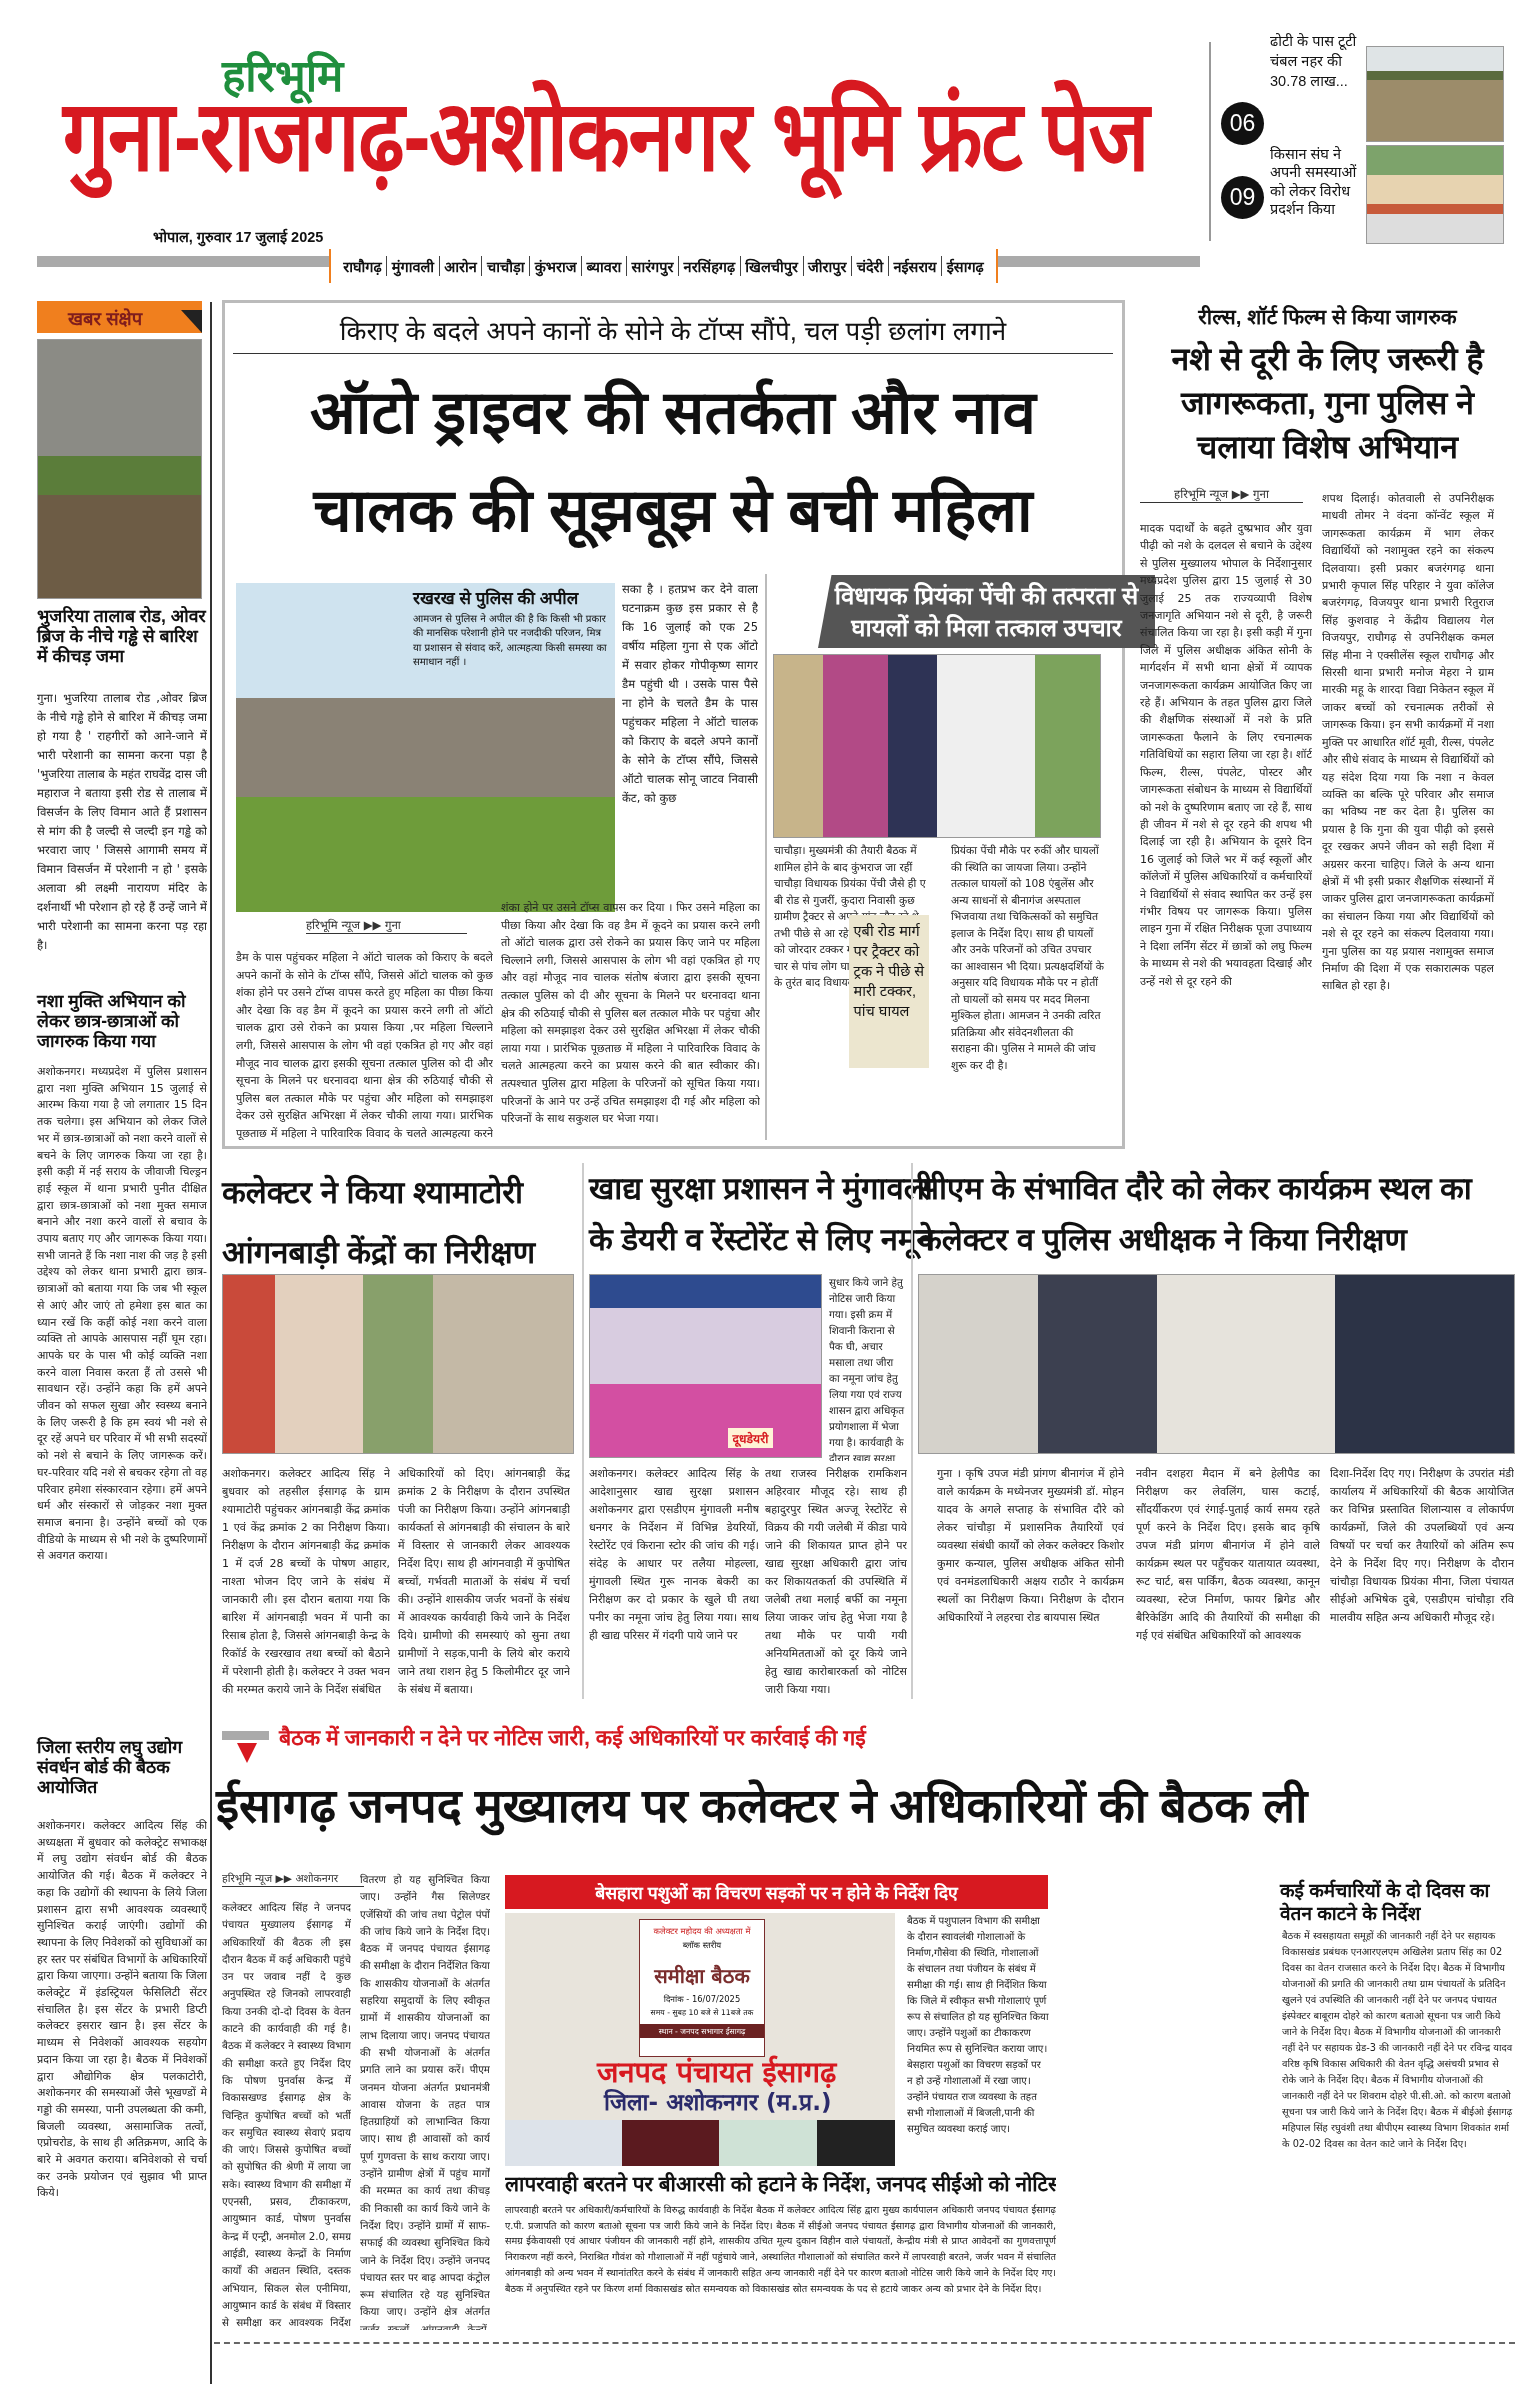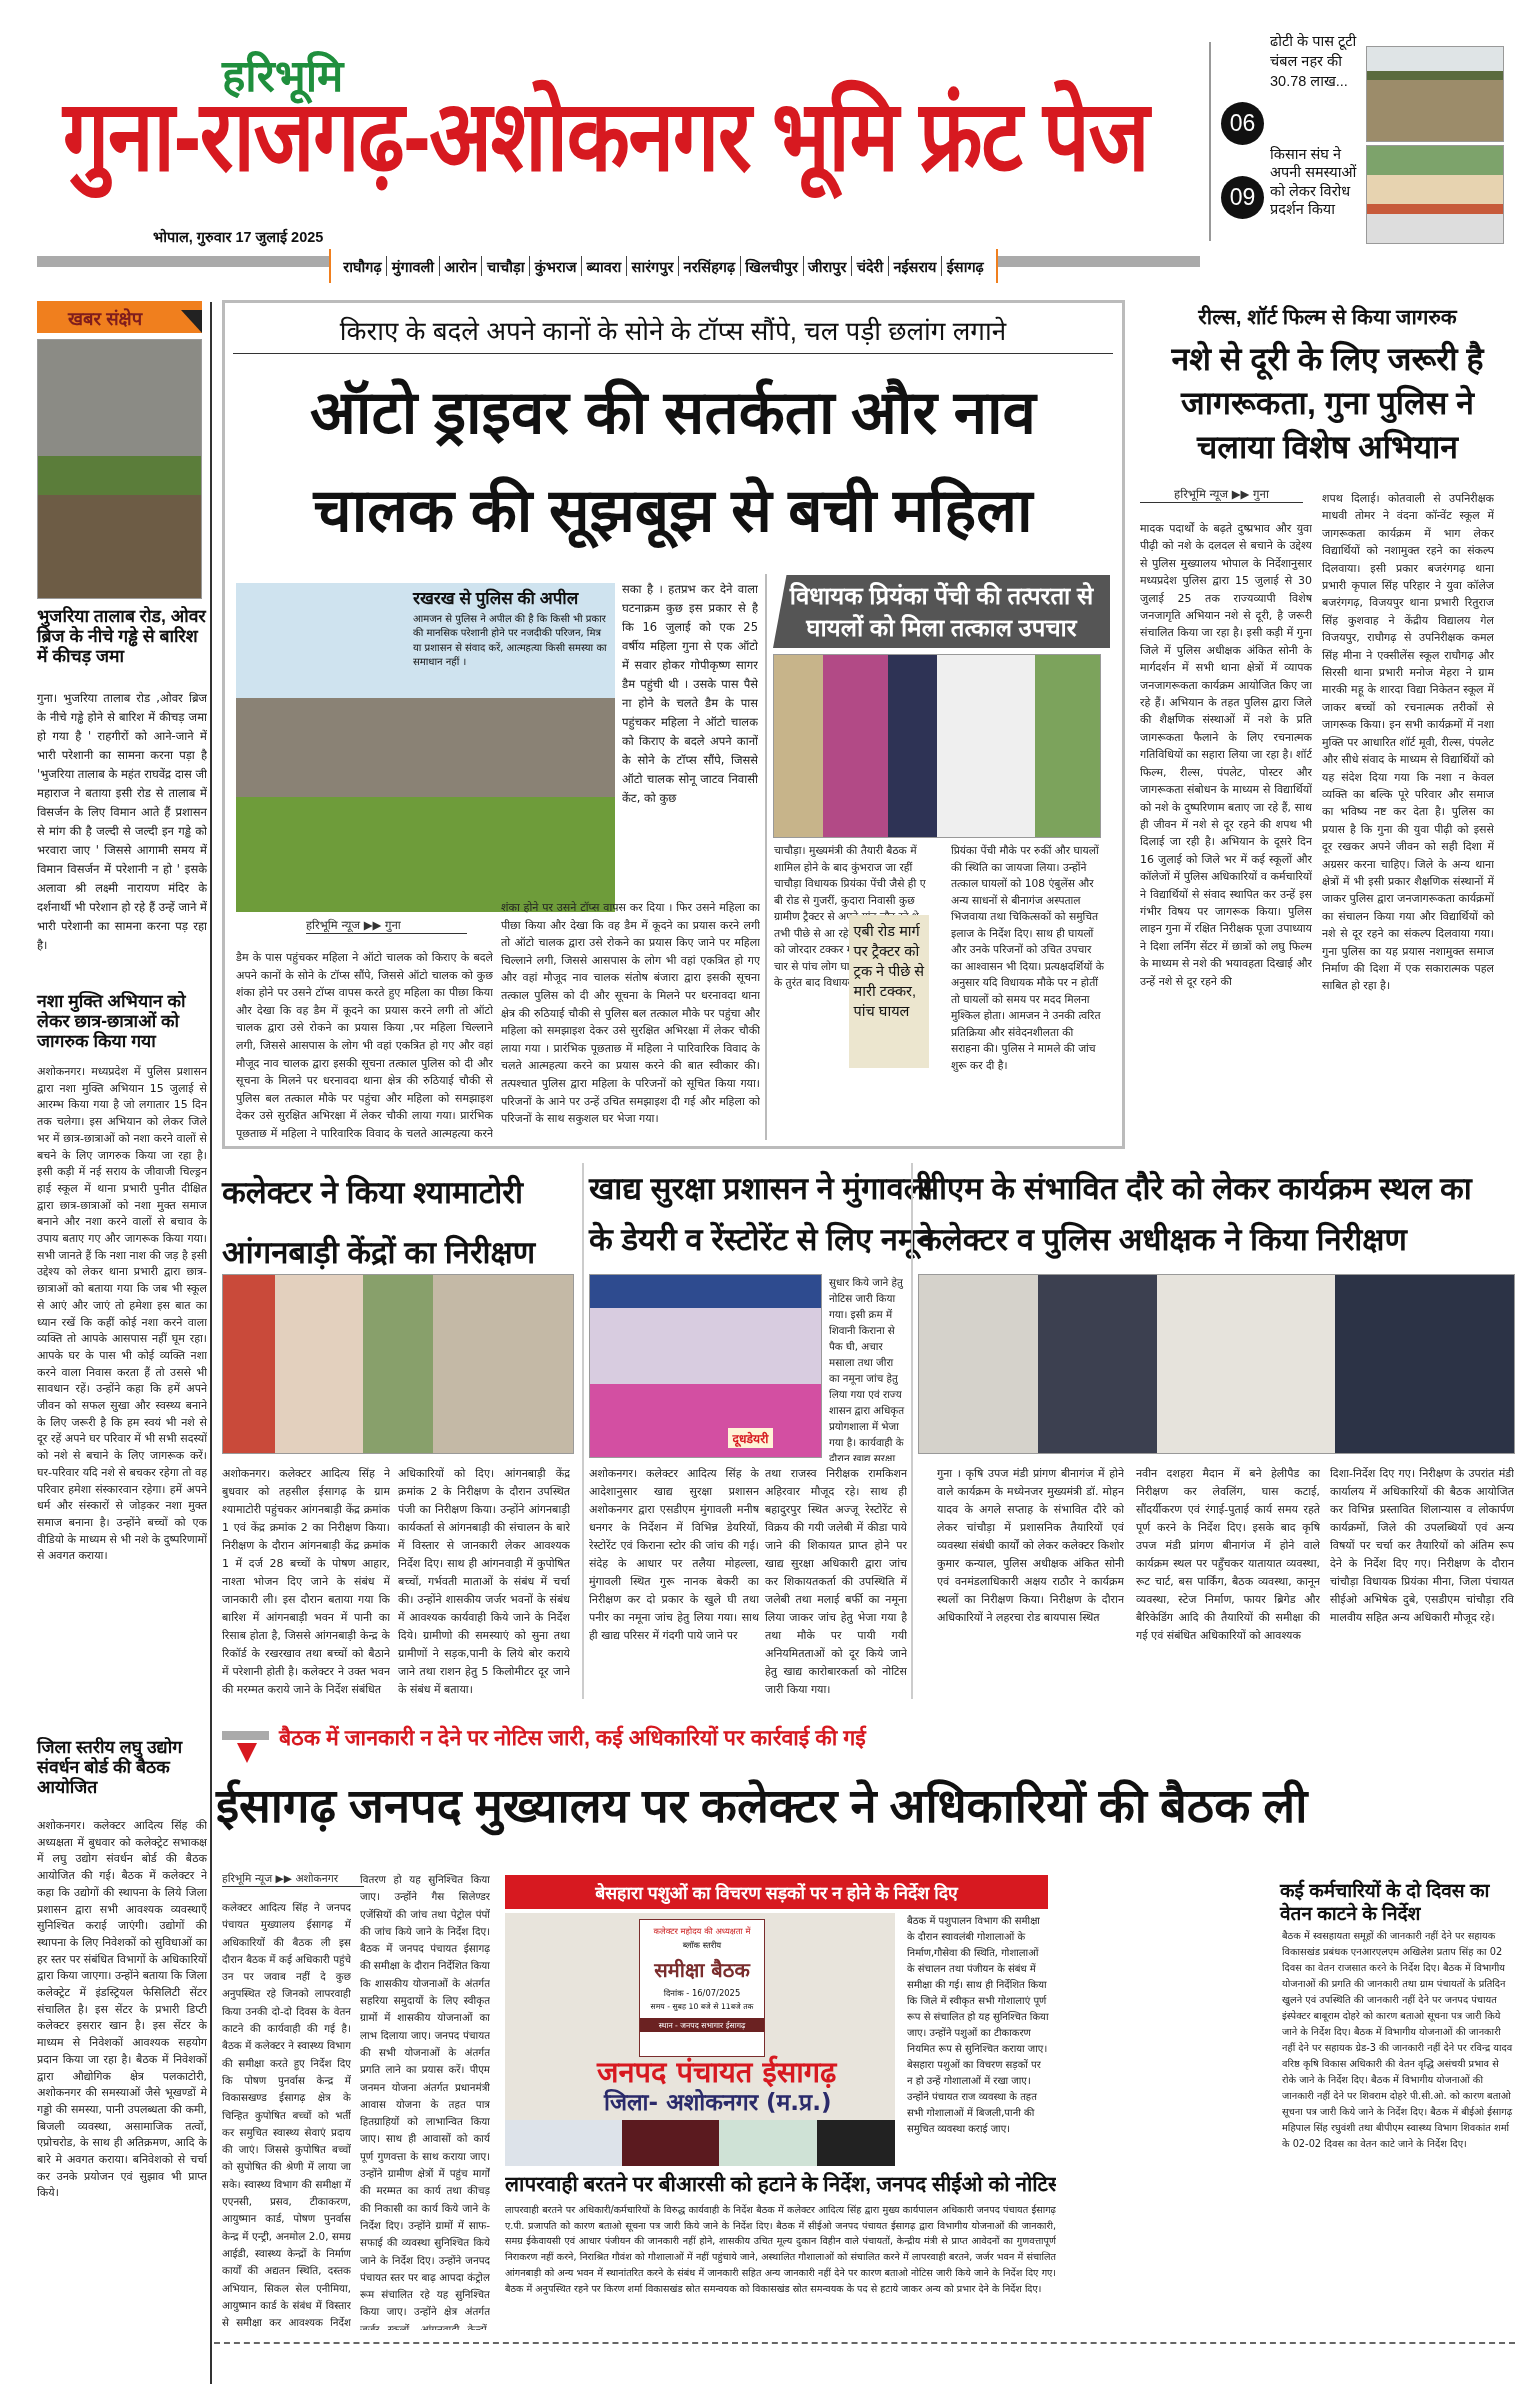--- a/index.html
+++ b/index.html
@@ -72,21 +72,21 @@
 <div class="abs" style="left:413px;top:589px;width:199px;">
   <div class="hl" style="font-size:17px;">रखरख से पुलिस की अपील</div>
   <div style="font-size:10px;line-height:14.5px;margin-top:3.1px;">आमजन से पुलिस ने अपील की है कि किसी भी प्रकार की मानसिक परेशानी होने पर नजदीकी परिजन, मित्र या प्रशासन से संवाद करें, आत्महत्या किसी समस्या का समाधान नहीं ।</div>
 </div>
 <div class="abs body-text" style="left:622px;top:580px;width:136px;height:314px;font-size:11.5px;line-height:19px;">सका है । हतप्रभ कर देने वाला घटनाक्रम कुछ इस प्रकार से है कि 16 जुलाई को एक 25 वर्षीय महिला गुना से एक ऑटो में सवार होकर गोपीकृष्ण सागर डैम पहुंची थी । उसके पास पैसे ना होने के चलते डैम के पास पहुंचकर महिला ने ऑटो चालक को किराए के बदले अपने कानों के सोने के टॉप्स सौंपे, जिससे ऑटो चालक सोनू जाटव निवासी केंट, को कुछ</div>
 <div class="abs credit" style="left:306px;top:917px;width:161px;">हरिभूमि न्यूज ▶▶ गुना</div>
 <div class="abs body-text" style="left:236px;top:949px;width:257px;height:191px;font-size:11px;line-height:17.6px;">डैम के पास पहुंचकर महिला ने ऑटो चालक को किराए के बदले अपने कानों के सोने के टॉप्स सौंपे, जिससे ऑटो चालक को कुछ शंका होने पर उसने टॉप्स वापस करते हुए महिला का पीछा किया और देखा कि वह डैम में कूदने का प्रयास करने लगी तो ऑटो चालक द्वारा उसे रोकने का प्रयास किया ,पर महिला चिल्लाने लगी, जिससे आसपास के लोग भी वहां एकत्रित हो गए और वहां मौजूद नाव चालक द्वारा इसकी सूचना तत्काल पुलिस को दी और सूचना के मिलने पर धरनावदा थाना क्षेत्र की रुठियाई चौकी से पुलिस बल तत्काल मौके पर पहुंचा और महिला को समझाइश देकर उसे सुरक्षित अभिरक्षा में लेकर चौकी लाया गया। प्रारंभिक पूछताछ में महिला ने पारिवारिक विवाद के चलते आत्महत्या करने का प्रयास करने की बात स्वीकार की।</div>
 <div class="abs body-text" style="left:501px;top:899px;width:259px;height:241px;font-size:11px;line-height:17.6px;">शंका होने पर उसने टॉप्स वापस कर दिया । फिर उसने महिला का पीछा किया और देखा कि वह डैम में कूदने का प्रयास करने लगी तो ऑटो चालक द्वारा उसे रोकने का प्रयास किए जाने पर महिला चिल्लाने लगी, जिससे आसपास के लोग भी वहां एकत्रित हो गए और वहां मौजूद नाव चालक संतोष बंजारा द्वारा इसकी सूचना तत्काल पुलिस को दी और सूचना के मिलने पर धरनावदा थाना क्षेत्र की रुठियाई चौकी से पुलिस बल तत्काल मौके पर पहुंचा और महिला को समझाइश देकर उसे सुरक्षित अभिरक्षा में लेकर चौकी लाया गया । प्रारंभिक पूछताछ में महिला ने पारिवारिक विवाद के चलते आत्महत्या करने का प्रयास करने की बात स्वीकार की। तत्पश्चात पुलिस द्वारा महिला के परिजनों को सूचित किया गया। परिजनों के आने पर उन्हें उचित समझाइश दी गई और महिला को परिजनों के साथ सकुशल घर भेजा गया।</div>
 <div class="vrule" style="left:765px;top:574px;height:566px;background:#bbb;"></div>
 
-<div class="abs" style="left:773px;top:575px;width:337px;height:73px;background:#555;color:#fff;clip-path:polygon(4% 0,100% 0,100% 100%,0 100%);display:flex;align-items:center;justify-content:center;text-align:center;padding:0 7.7px;">
+<div class="abs" style="left:818px;top:575px;width:337px;height:73px;background:#555;color:#fff;clip-path:polygon(4% 0,100% 0,100% 100%,0 100%);display:flex;align-items:center;justify-content:center;text-align:center;padding:0 7.7px;">
   <span class="hl" style="color:#fff;font-size:24px;line-height:32px;">विधायक प्रियंका पेंची की तत्परता से घायलों को मिला तत्काल उपचार</span>
 </div>
 <div class="abs photo" style="left:773px;top:654px;width:328px;height:184px;background:linear-gradient(90deg,#c7b48a 0 15%,#b24a86 15% 35%,#2e3355 35% 50%,#efefef 50% 80%,#7ca35c 80%);"></div>
 <div class="abs body-text" style="left:774px;top:843px;width:153px;height:302px;font-size:10.7px;line-height:16.5px;text-align:left;">चाचौड़ा। मुख्यमंत्री की तैयारी बैठक में शामिल होने के बाद कुंभराज जा रहीं चाचौड़ा विधायक प्रियंका पेंची जैसे ही ए बी रोड से गुजरीं, कुदारा निवासी कुछ ग्रामीण ट्रैक्टर से अपने गांव लौट रहे थे, तभी पीछे से आ रहे एक ट्रक ने ट्रैक्टर को जोरदार टक्कर मार दी। इस हादसे में चार से पांच लोग घायल हो गए। हादसे के तुरंत बाद विधायक</div>
 <div class="abs" style="left:849px;top:915px;width:80px;height:153px;background:#ece6cf;padding:6.1px 4.6px;font-size:14.5px;line-height:20px;font-family:'Liberation Sans',sans-serif;">एबी रोड मार्ग पर ट्रैक्टर को ट्रक ने पीछे से मारी टक्कर, पांच घायल</div>
 <div class="abs body-text" style="left:951px;top:843px;width:153px;height:302px;font-size:10.7px;line-height:16.5px;text-align:left;">प्रियंका पेंची मौके पर रुकीं और घायलों की स्थिति का जायजा लिया। उन्होंने तत्काल घायलों को 108 एंबुलेंस और अन्य साधनों से बीनागंज अस्पताल भिजवाया तथा चिकित्सकों को समुचित इलाज के निर्देश दिए। साथ ही घायलों और उनके परिजनों को उचित उपचार का आश्वासन भी दिया। प्रत्यक्षदर्शियों के अनुसार यदि विधायक मौके पर न होतीं तो घायलों को समय पर मदद मिलना मुश्किल होता। आमजन ने उनकी त्वरित प्रतिक्रिया और संवेदनशीलता की सराहना की। पुलिस ने मामले की जांच शुरू कर दी है।</div>
 
 <div class="abs" style="left:1144px;top:302px;width:367px;font-size:20.7px;font-weight:bold;text-align:center;font-family:'Liberation Sans',sans-serif;">रील्स, शॉर्ट फिल्म से किया जागरुक</div>
 <div class="abs hl" style="left:1144px;top:337px;width:367px;font-size:32px;line-height:44px;text-align:center;">नशे से दूरी के लिए जरूरी है जागरूकता, गुना पुलिस ने चलाया विशेष अभियान</div>
 <div class="abs credit" style="left:1140px;top:486px;width:163px;text-align:center;">हरिभूमि न्यूज ▶▶ गुना</div>
@@ -120,21 +120,21 @@
 <div class="abs hl" style="left:216px;top:1775px;width:1301px;font-size:47px;line-height:61px;white-space:nowrap;">ईसागढ़ जनपद मुख्यालय पर कलेक्टर ने अधिकारियों की बैठक ली</div>
 <div class="abs credit" style="left:222px;top:1871px;width:142px;font-size:10.7px;">हरिभूमि न्यूज ▶▶ अशोकनगर</div>
 <div class="abs body-text" style="left:222px;top:1899px;width:129px;height:429px;font-size:10.3px;line-height:17.3px;">कलेक्टर आदित्य सिंह ने जनपद पंचायत मुख्यालय ईसागढ़ में अधिकारियों की बैठक ली इस दौरान बैठक में कई अधिकारी पहुंचे उन पर जवाब नहीं दे कुछ अनुपस्थित रहे जिनको लापरवाही किया उनकी दो-दो दिवस के वेतन काटने की कार्यवाही की गई है। बैठक में कलेक्टर ने स्वास्थ्य विभाग की समीक्षा करते हुए निर्देश दिए कि पोषण पुनर्वास केन्द्र में विकासखण्ड ईसागढ़ क्षेत्र के चिन्हित कुपोषित बच्चों को भर्ती कर समुचित स्वास्थ्य सेवाएं प्रदाय की जाएं। जिससे कुपोषित बच्चों को सुपोषित की श्रेणी में लाया जा सके। स्वास्थ्य विभाग की समीक्षा में एएनसी, प्रसव, टीकाकरण, आयुष्मान कार्ड, पोषण पुनर्वास केन्द्र में एन्ट्री, अनमोल 2.0, समग्र आईडी, स्वास्थ्य केन्द्रों के निर्माण कार्यों की अद्यतन स्थिति, दस्तक अभियान, सिकल सेल एनीमिया, आयुष्मान कार्ड के संबंध में विस्तार से समीक्षा कर आवश्यक निर्देश दिए। बैठक में खाद्य विभाग की समीक्षा के दौरान निर्देशित किया कि क्षेत्र की सभी शासकीय उचित मूल्य की दुकानें समय पर संचालित हो तथा हितग्राहियों को समय पर राशन का</div>
 <div class="abs body-text" style="left:360px;top:1871px;width:130px;height:459px;font-size:10.3px;line-height:17.3px;">वितरण हो यह सुनिश्चित किया जाए। उन्होंने गैस सिलेण्डर एजेंसियों की जांच तथा पेट्रोल पंपों की जांच किये जाने के निर्देश दिए। बैठक में जनपद पंचायत ईसागढ़ की समीक्षा के दौरान निर्देशित किया कि शासकीय योजनाओं के अंतर्गत सहरिया समुदायों के लिए स्वीकृत ग्रामों में शासकीय योजनाओं का लाभ दिलाया जाए। जनपद पंचायत की सभी योजनाओं के अंतर्गत प्रगति लाने का प्रयास करें। पीएम जनमन योजना अंतर्गत प्रधानमंत्री आवास योजना के तहत पात्र हितग्राहियों को लाभान्वित किया जाए। साथ ही आवासों को कार्य पूर्ण गुणवत्ता के साथ कराया जाए। उन्होंने ग्रामीण क्षेत्रों में पहुंच मार्गों की मरम्मत का कार्य तथा कीचड़ की निकासी का कार्य किये जाने के निर्देश दिए। उन्होंने ग्रामों में साफ-सफाई की व्यवस्था सुनिश्चित किये जाने के निर्देश दिए। उन्होंने जनपद पंचायत स्तर पर बाढ़ आपदा कंट्रोल रूम संचालित रहे यह सुनिश्चित किया जाए। उन्होंने क्षेत्र अंतर्गत जर्जर स्कूलों, आंगनवाड़ी केन्द्रों, पंचायत भवनों की सूची तैयार कर आवश्यक कार्यवाही किये जाने के निर्देश दिए। बैठक में शिक्षा विभाग की समीक्षा की गई और निर्देश दिए गये। बैठक में कृषि विभाग की समीक्षा की गई।</div>
 
 <div class="abs" style="left:505px;top:1875px;width:543px;height:34px;background:#d71920;color:#fff;display:flex;align-items:center;justify-content:center;font-weight:bold;font-size:17.6px;font-family:'Liberation Sans',sans-serif;">बेसहारा पशुओं का विचरण सड़कों पर न होने के निर्देश दिए</div>
 <div class="abs photo" style="left:505px;top:1913px;width:390px;height:253px;background:#e8e4dc;border:none;">
   <div class="abs" style="left:134px;top:6.1px;width:126px;height:138px;background:#fff;border:1.5px solid #7a2d2d;text-align:center;padding-top:4.6px;">
     <div style="color:#c22;font-size:8.4px;">कलेक्टर महोदय की अध्यक्षता में</div>
     <div style="font-size:8.4px;margin-top:3.1px;">ब्लॉक स्तरीय</div>
-    <div style="color:#7a2d2d;font-weight:bold;font-size:20px;margin-top:6px;">समीक्षा बैठक</div>
+    <div style="color:#7a2d2d;font-weight:bold;font-size:20px;margin-top:12px;">समीक्षा बैठक</div>
     <div style="font-size:8.4px;margin-top:4.6px;">दिनांक - 16/07/2025</div>
     <div style="font-size:7.7px;margin-top:3.1px;">समय - सुबह 10 बजे से 11बजे तक</div>
     <div style="background:#6b2222;color:#fff;font-size:7.7px;margin-top:6.1px;padding:2.3px 0;">स्थान - जनपद सभागार ईसागढ़</div>
   </div>
   <div class="abs" style="left:92px;top:138px;color:#d71920;font-weight:bold;font-size:29px;">जनपद पंचायत ईसागढ़</div>
   <div class="abs" style="left:99px;top:172px;color:#2a2a6a;font-weight:bold;font-size:23px;">जिला- अशोकनगर (म.प्र.)</div>
   <div class="abs" style="left:0;top:207px;width:390px;height:46px;background:linear-gradient(90deg,#dde3ea 0 30%,#5b1a1f 30% 55%,#cfe2d6 55% 80%,#222 80%);"></div>
 </div>
 <div class="abs body-text" style="left:907px;top:1913px;width:142px;height:253px;font-size:10px;line-height:16px;text-align:left;">बैठक में पशुपालन विभाग की समीक्षा के दौरान स्वावलंबी गोशालाओं के निर्माण,गौसेवा की स्थिति, गोशालाओं के संचालन तथा पंजीयन के संबंध में समीक्षा की गई। साथ ही निर्देशित किया कि जिले में स्वीकृत सभी गोशालाएं पूर्ण रूप से संचालित हो यह सुनिश्चित किया जाए। उन्होंने पशुओं का टीकाकरण नियमित रूप से सुनिश्चित कराया जाए। बेसहारा पशुओं का विचरण सड़कों पर न हो उन्हें गोशालाओं में रखा जाए। उन्होंने पंचायत राज व्यवस्था के तहत सभी गोशालाओं में बिजली,पानी की समुचित व्यवस्था कराई जाए।</div>
 <div class="abs hl" style="left:505px;top:2172px;width:551px;font-size:20.7px;white-space:nowrap;overflow:hidden;">लापरवाही बरतने पर बीआरसी को हटाने के निर्देश, जनपद सीईओ को नोटिस जारी</div>

